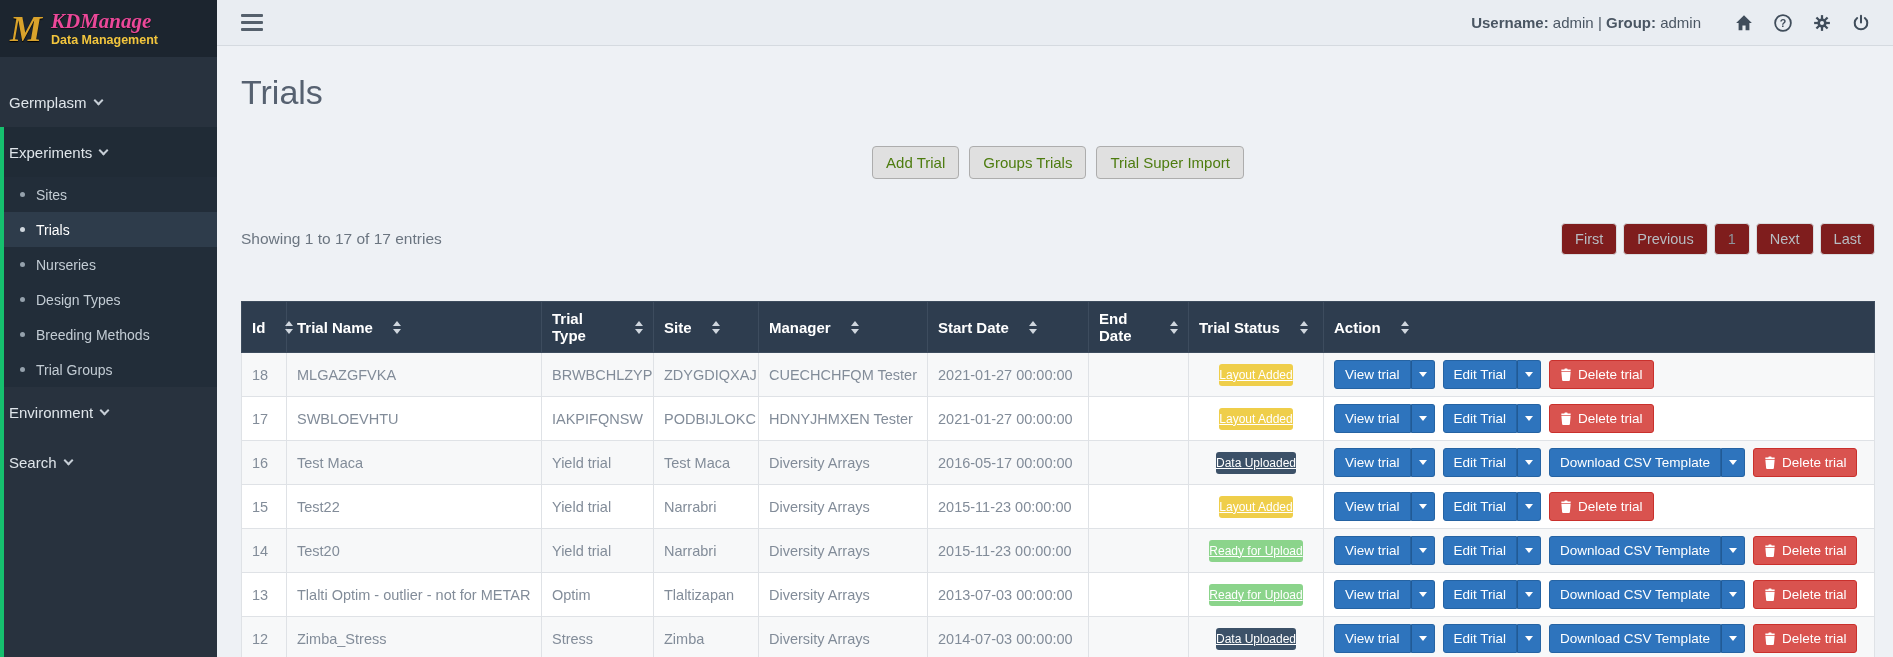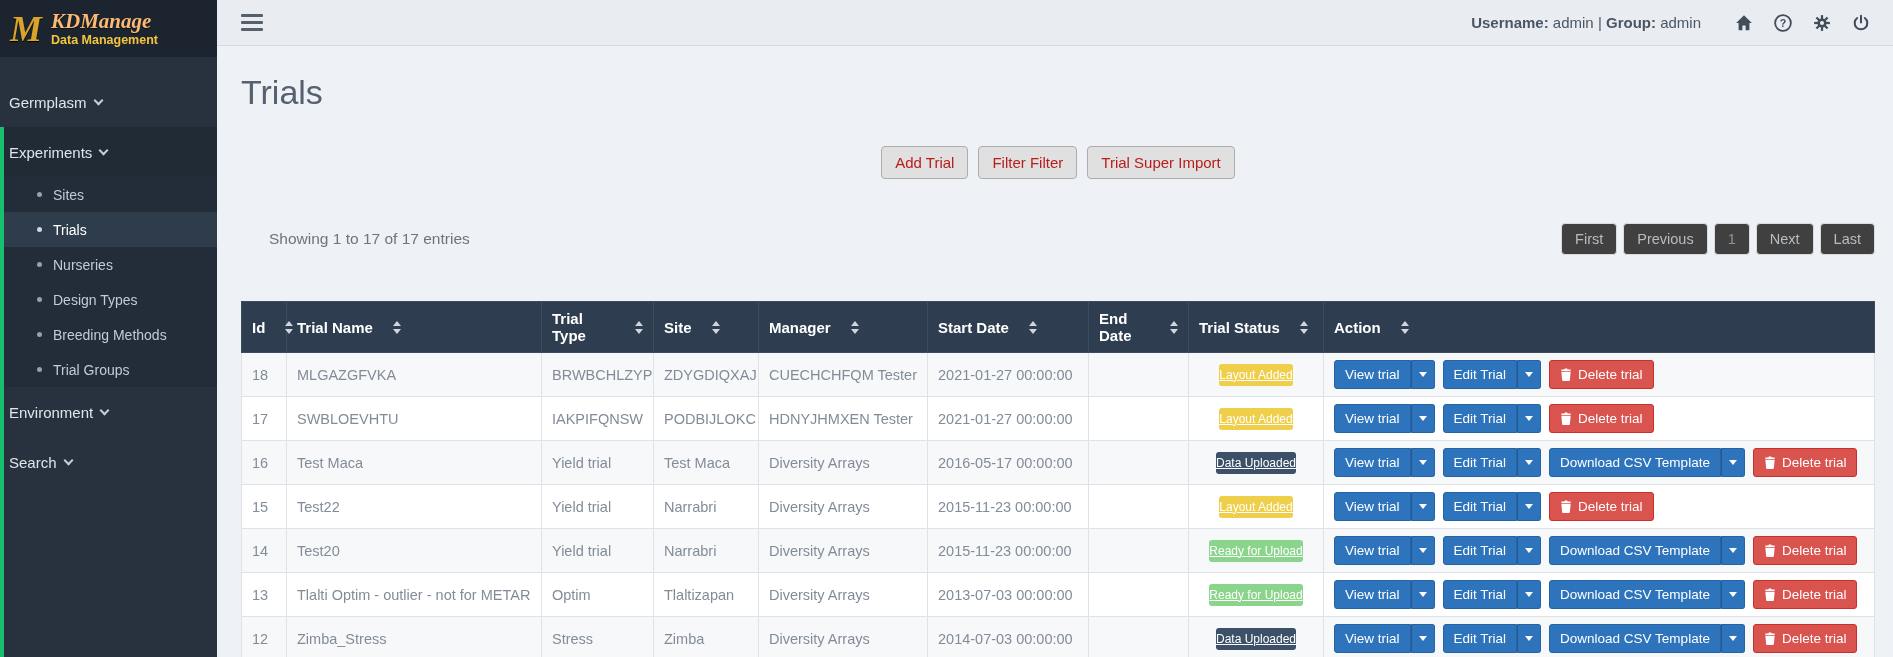--- a/index.html
+++ b/index.html
@@ -9,53 +9,53 @@
     background:#eef1f5;
   }
   .app { display:flex; width:100%; height:100%; }
 
   
   .sidebar { width:217px; flex-shrink:0; background:#28323e; position:relative; color:#dfe5ea; }
   .green-stripe { position:absolute; left:0; top:127px; bottom:0; width:4px; background:#16c06e; z-index:3; }
   .logo { height:57px; background:#1c252f; display:flex; align-items:center; gap:9px; padding:0 10px; cursor:pointer; }
   .logo-mark { font-family:"Liberation Serif", serif; font-style:italic; font-weight:700; font-size:36px; color:#d9a32c; text-shadow:0 1px 1px #000; line-height:1; }
   .logo-text { display:flex; flex-direction:column; line-height:1.15; }
-  .logo-title { font-family:"Liberation Serif", serif; font-style:italic; font-weight:700; font-size:21px; color:#fdba74; text-shadow:0 1px 1px rgba(0,0,0,.6); }
+  .logo-title { font-family:"Liberation Serif", serif; font-style:italic; font-weight:700; font-size:21px; color:#ec4899; text-shadow:0 1px 1px rgba(0,0,0,.6); }
   .logo-sub { font-size:12.5px; font-weight:700; color:#f2c53d; }
   .menu { padding-top:20px; }
   .m-item { height:50px; display:flex; align-items:center; padding:0 12px 0 9px; font-size:15px; color:#dfe5ea; cursor:pointer; }
   .m-item.open { background:#202b36; }
   .chev { width:7px; height:7px; border-left:2px solid #c6ced6; border-bottom:2px solid #c6ced6; transform:rotate(-45deg); margin-left:8px; margin-top:-4px; flex-shrink:0; }
   .submenu { background:#222d39; }
-  .s-item { height:35px; display:flex; align-items:center; padding-left:37px; gap:11px; font-size:14px; color:#c3ccd4; cursor:pointer; }
+  .s-item { height:35px; display:flex; align-items:center; padding-left:20px; gap:11px; font-size:14px; color:#c3ccd4; cursor:pointer; }
   .s-item .dot { width:5px; height:5px; border-radius:50%; background:#95a1ac; flex-shrink:0; }
   .s-item.active { background:#2e3c4b; color:#ffffff; }
   .s-item.active .dot { background:#cfd6dd; }
 
   
   .main { flex:1; display:flex; flex-direction:column; min-width:0; }
   .topbar { height:46px; background:#e9edf2; border-bottom:1px solid #d5dae0; display:flex; align-items:center; padding:0 22px; flex-shrink:0; }
   .burger { display:flex; flex-direction:column; gap:4px; cursor:pointer; padding:4px 2px; }
   .burger i { display:block; width:22px; height:3px; background:#55606c; border-radius:1px; }
   .topbar-right { margin-left:auto; display:flex; align-items:center; gap:19px; }
   .user-text { font-size:15px; color:#4a5663; margin-right:14px; }
   .user-text b { font-weight:700; }
   .tb-icon { width:20px; height:20px; display:flex; align-items:center; justify-content:center; cursor:pointer; color:#404d5b; }
   .tb-icon svg { display:block; }
 
   .content { flex:1; padding:0 18px 0 24px; overflow:hidden; }
   .page-title { margin-top:26px; font-size:34px; line-height:40px; font-weight:400; color:#566170; }
 
   .toolbar { display:flex; justify-content:center; gap:10px; margin-top:34px; }
-  .btn-default { background:#e0e0e0; border:1px solid #adadad; color:#b91c1c; font-size:15px; padding:7px 13px; border-radius:4px; cursor:pointer; font-family:inherit; }
+  .btn-default { background:#e0e0e0; border:1px solid #adadad; color:#4d7c0f; font-size:15px; padding:7px 13px; border-radius:4px; cursor:pointer; font-family:inherit; }
 
   .meta { display:flex; justify-content:space-between; align-items:center; margin-top:44px; }
-  .showing { font-size:15.5px; color:#6b7580;margin-left:28px; }
+  .showing { font-size:15.5px; color:#6b7580; }
   .pg { display:flex; gap:6px; }
-  .pg-btn { background:#404040; border:1px solid #d9dcdf; color:#b7bcc2; font-size:14.5px; padding:7px 13px; border-radius:4px; cursor:default; font-family:inherit; }
+  .pg-btn { background:#7f1d1d; border:1px solid #d9dcdf; color:#b7bcc2; font-size:14.5px; padding:7px 13px; border-radius:4px; cursor:default; font-family:inherit; }
   .pg-btn.current { color:#8d949c; }
 
   
   table { width:100%; border-collapse:collapse; table-layout:fixed; margin-top:46px; background:#fff; }
   thead th { background:#2e3d4f; color:#fff; font-size:15px; font-weight:700; text-align:left; padding:8px 10px; border:1px solid #3d4c5e; cursor:pointer; }
   .th-inner { display:flex; align-items:center; gap:20px; }
   .sort { display:flex; flex-direction:column; gap:3px; align-items:center; flex-shrink:0; }
   .sort .up   { width:0; height:0; border-left:4px solid transparent; border-right:4px solid transparent; border-bottom:5px solid #cfd6de; }
   .sort .down { width:0; height:0; border-left:4px solid transparent; border-right:4px solid transparent; border-top:5px solid #cfd6de; }
   tbody td { border:1px solid #dfe2e6; padding:0 10px; height:44px; font-size:14.5px; color:#828c99; vertical-align:middle; overflow:hidden; white-space:nowrap; }
@@ -176,21 +176,21 @@
             </svg>
         </span>
       </div>
     </header>
 
     <div class="content">
       <h1 class="page-title">Trials</h1>
 
       <div class="toolbar">
         <button class="btn-default">Add Trial</button>
-        <button class="btn-default">Filter Filter</button>
+        <button class="btn-default">Groups Trials</button>
         <button class="btn-default">Trial Super Import</button>
       </div>
 
       <div class="meta">
         <span class="showing">Showing 1 to 17 of 17 entries</span>
         <span class="pg">
           <button class="pg-btn">First</button>
           <button class="pg-btn">Previous</button>
           <button class="pg-btn current">1</button>
           <button class="pg-btn">Next</button>

